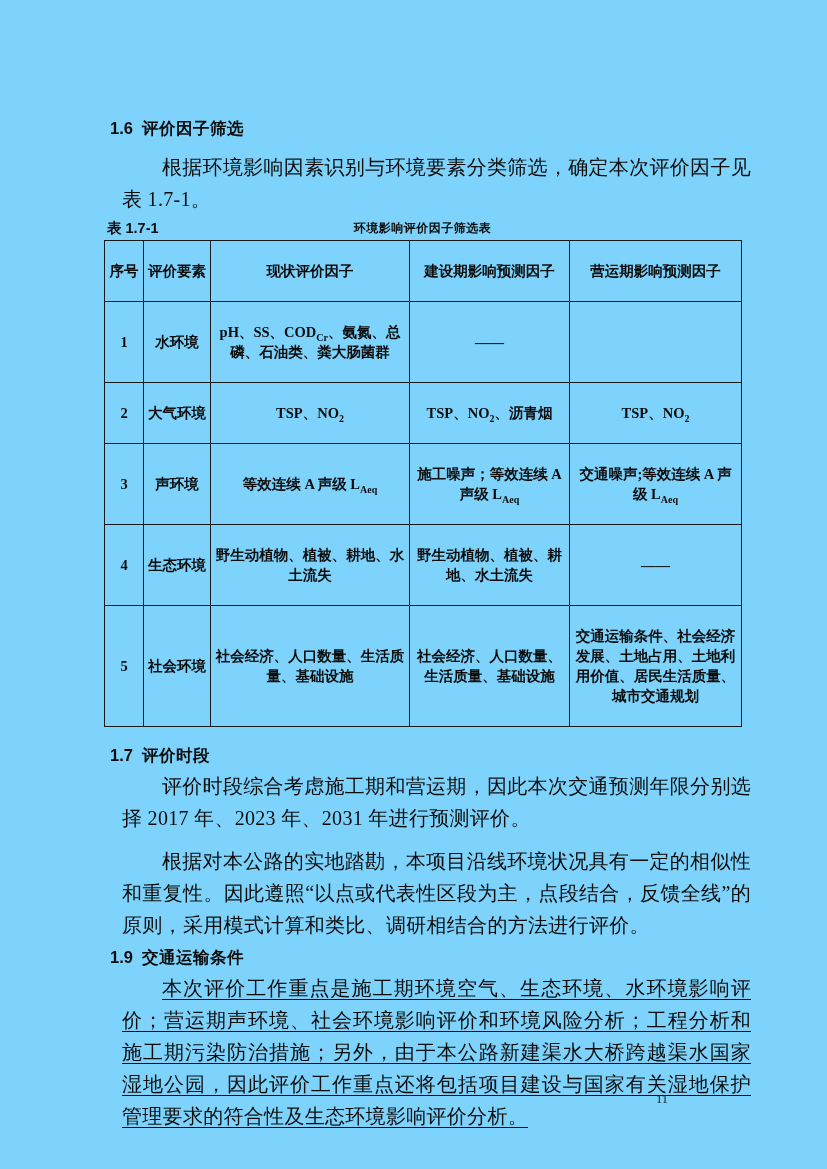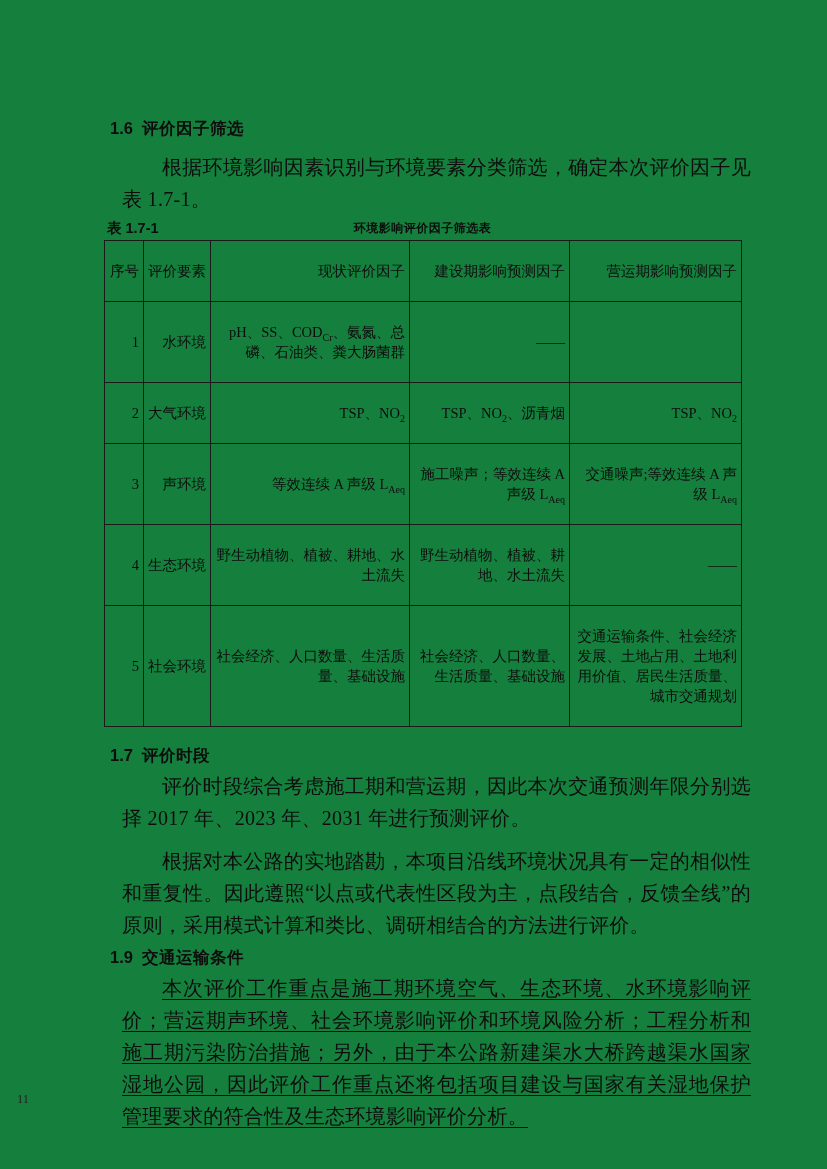--- a/index.html
+++ b/index.html
@@ -1,20 +1,20 @@
 <!DOCTYPE html>
 <html><head>
 <meta charset="utf-8">
 <style>
   html, body { margin: 0; padding: 0; background: #ffffff; }
   .page {
     position: relative;
     width: 827px;
     height: 1169px;
-    background: #15803d;
+    background: #7dd3fc;
     color: #0d0d0d;
     font-family: "Liberation Serif", "DejaVu Serif", serif;
     overflow: hidden;
   }
   .content {
     position: absolute;
     left: 104px;
     top: 116px;
     width: 637px;
   }
@@ -63,43 +63,43 @@
   }
   table.factors {
     margin-top: 2px;
     border-collapse: collapse;
     table-layout: fixed;
     width: 637px;
     font-size: 14.5px;
   }
   table.factors th, table.factors td {
     border: 1.4px solid #1a1a1a;
-    text-align: right;
+    text-align: center;
     vertical-align: middle;
     padding: 20px 4px;
     line-height: 20px;
-    font-weight: normal;
+    font-weight: bold;
     word-break: break-all;
   }
   table.factors thead tr { height: 40px; }
   table.factors tbody tr:nth-child(1) { height: 42px; }
   table.factors tbody tr:nth-child(2) { height: 35px; }
   table.factors tbody tr:nth-child(3) { height: 43px; }
   table.factors tbody tr:nth-child(4) { height: 38px; }
   table.factors tbody tr:nth-child(5) { height: 82px; }
   table.factors sub { font-size: 10px; line-height: 0; }
   .spacer-16 { height: 16px; }
   .spacer-8  { height: 8px; }
   .spacer-4  { height: 4px; }
   .page-footer {
     position: absolute;
     top: 1092px;
-    left: 17px;
+    left: 8px;
     width: 660px;
-    text-align: left;
+    text-align: right;
     font-size: 12.5px;
     color: #222;
   }
 </style>
 </head>
 <body>
 
 <div class="page">
   <div class="content">
 

